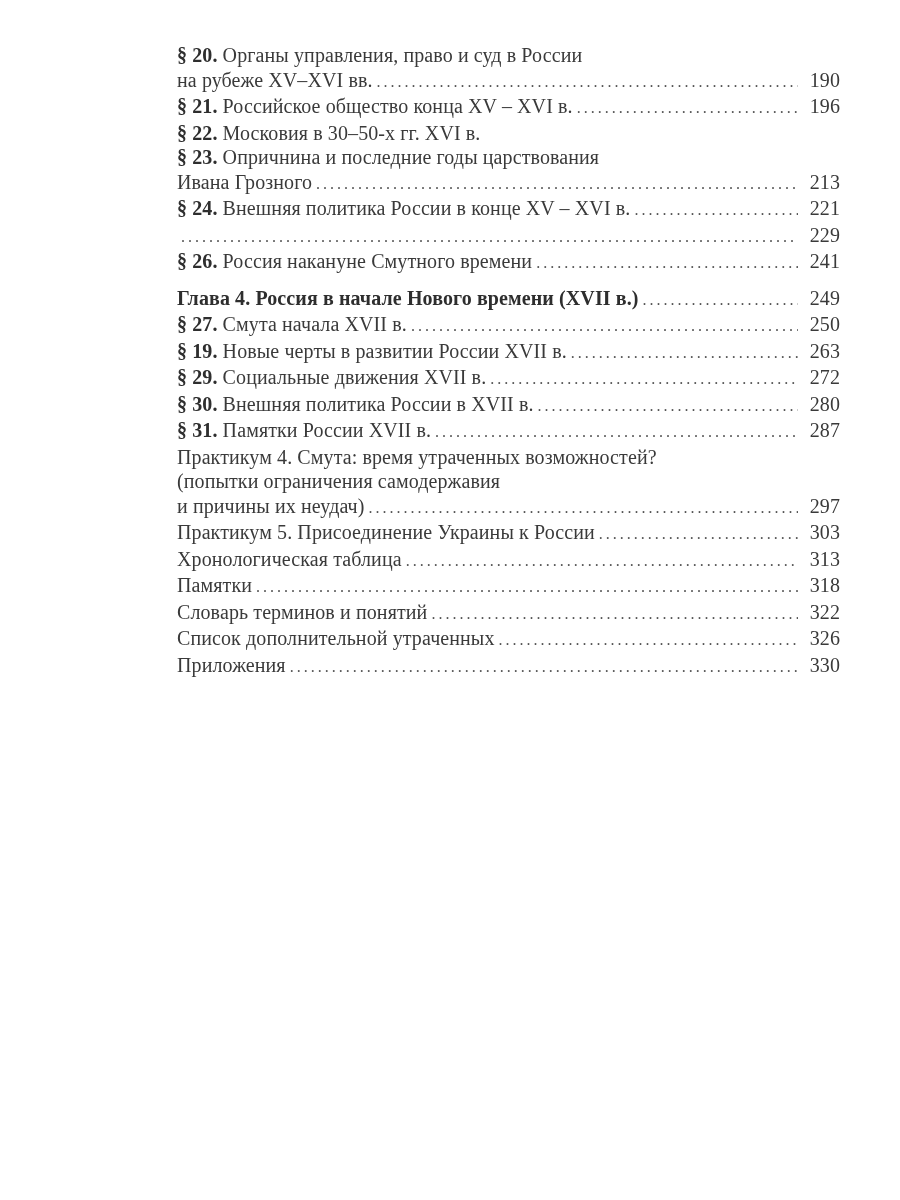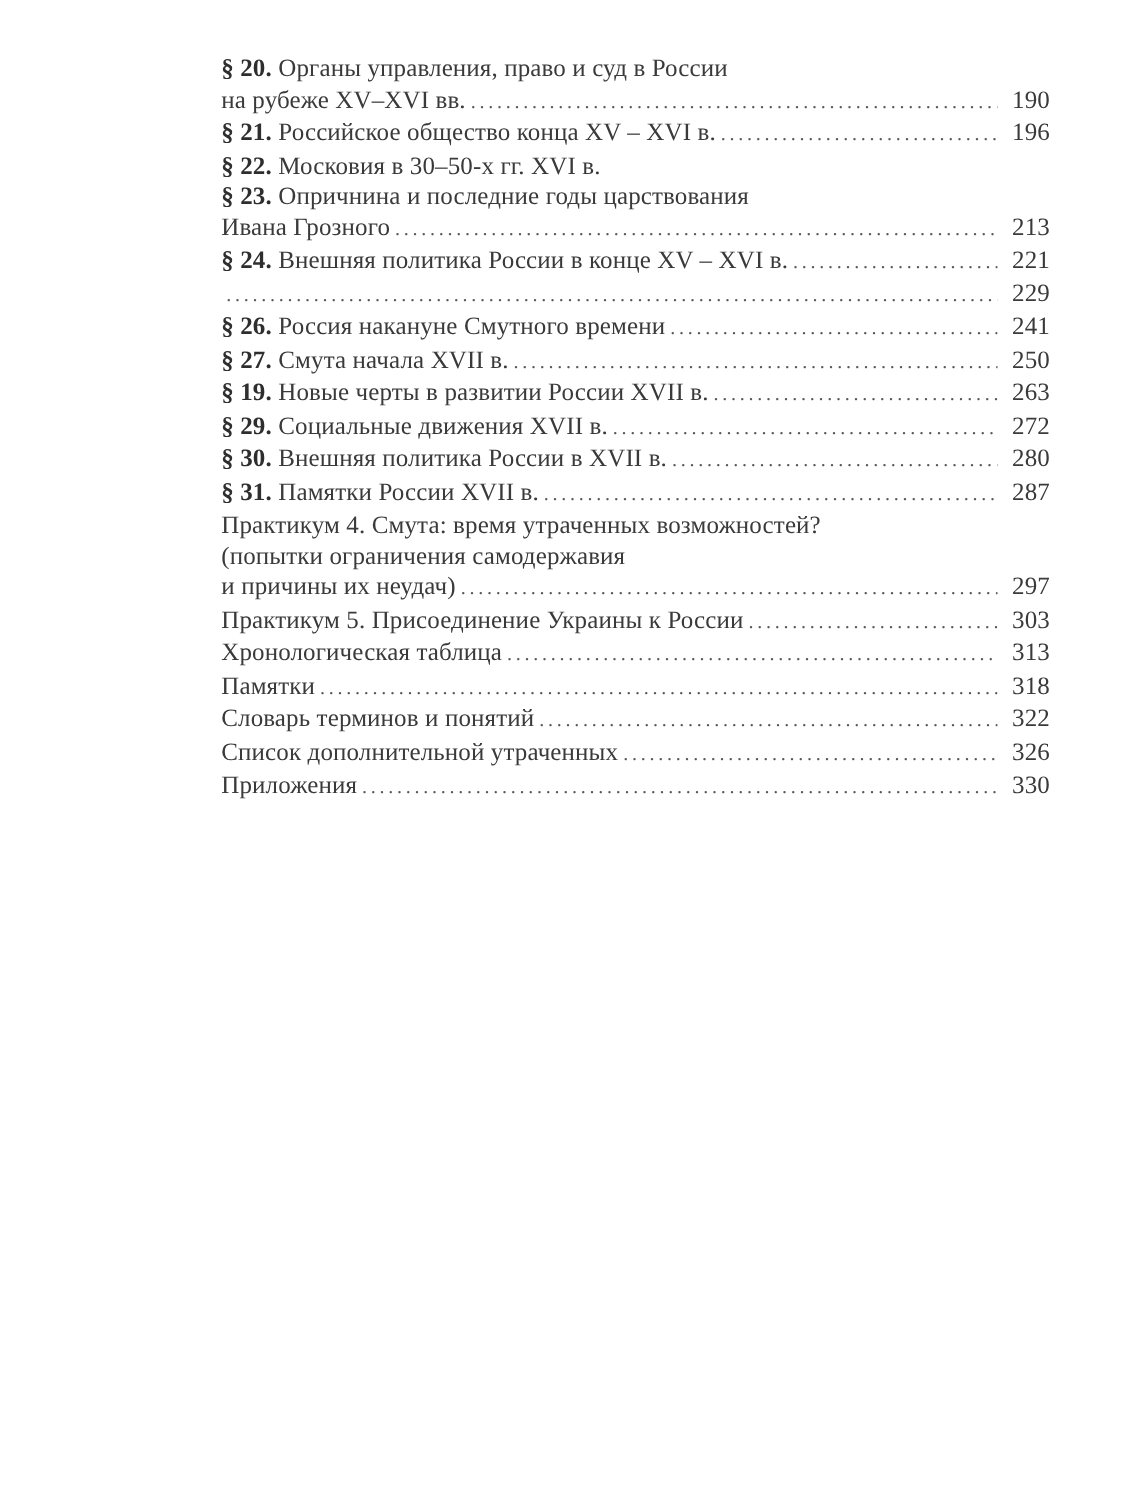--- a/index.html
+++ b/index.html
@@ -126,20 +126,27 @@
   </div>
 
   <div class="entry">
     <div class="line">
       <span class="text"><span class="num">§ 26.</span> <span>Россия накануне Смутного времени</span></span>
       <span class="dots"></span>
       <span class="page-num">241</span>
     </div>
   </div>
 
+  <div class="entry gap-before">
+    <div class="line">
+      <span class="text bold">Глава 4. Россия в начале Нового времени (XVII в.)</span>
+      <span class="dots"></span>
+      <span class="page-num">249</span>
+    </div>
+  </div>
 
   <div class="entry">
     <div class="line">
       <span class="text"><span class="num">§ 27.</span> <span>Смута начала XVII в.</span></span>
       <span class="dots"></span>
       <span class="page-num">250</span>
     </div>
   </div>
 
   <div class="entry">

